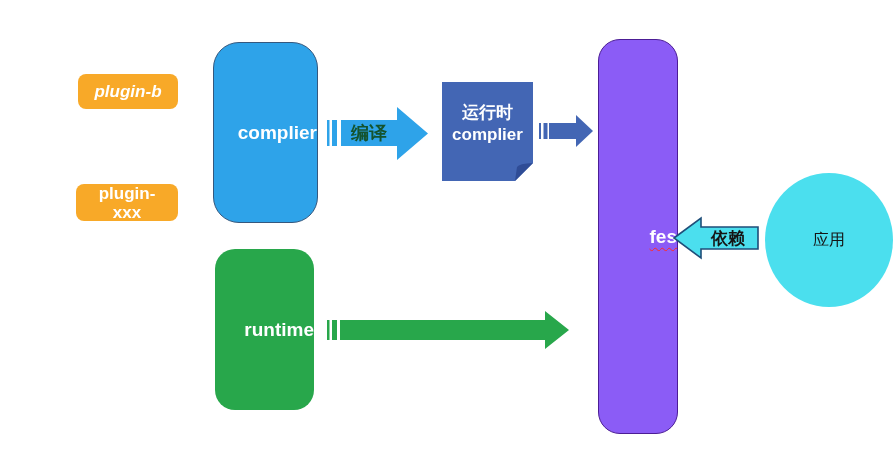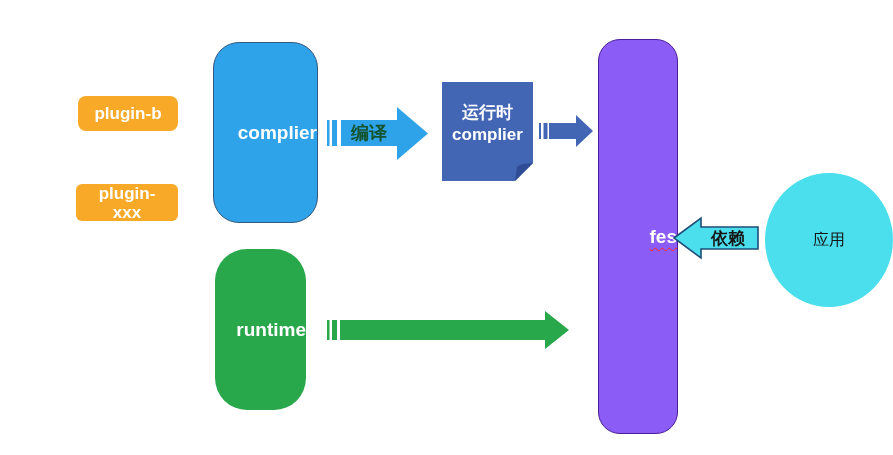--- a/index.html
+++ b/index.html
@@ -9,37 +9,37 @@
   }
   .abs { position:absolute; }
 
   
   .pill {
     position:absolute; background:#F8A928; border-radius:8px; color:#ffffff;
     display:flex; align-items:center; justify-content:center;
     font-size:17px; font-weight:600; text-align:center; line-height:19px;
   }
   .pill-1 { left:14px;  top:41px;  width:164px; height:35px; }
-  .pill-2 { left:78px;  top:96px;  width:100px; height:35px; }
+  .pill-2 { left:78px;  top:74px;  width:100px; height:35px;font-style:italic; }
   .pill-3 { left:78px;  top:136px; width:100px; height:35px; }
-  .pill-4 { left:76px;  top:184px; width:102px; height:37px;border-radius:6px; }
+  .pill-4 { left:76px;  top:184px; width:102px; height:37px; }
   .pill-4 span { display:inline-block; width:68px; }
 
   
   .block {
     position:absolute; display:flex; align-items:center; justify-content:flex-end;
     color:#ffffff; font-size:19px; font-weight:600;
   }
   .complier {
     left:213px; top:42px; width:103px; height:179px;
     background:#2EA3E9; border:1.5px solid #35587E; border-radius:26px;
   }
   .runtime {
-    left:215px; top:249px; width:91px; height:161px;
-    background:#28A74B; border-radius:32px;
+    left:215px; top:249px; width:99px; height:161px;
+    background:#28A74B; border-radius:20px;
   }
   .fes-col {
     left:598px; top:39px; width:78px; height:393px;
     background:#8b5cf6; border:1px solid #4c1d95; border-radius:22px;
   }
   .fes-label {
     text-decoration-line: underline;
     text-decoration-style: wavy;
     text-decoration-color:#FF2A2A;
     text-decoration-thickness:1px;

